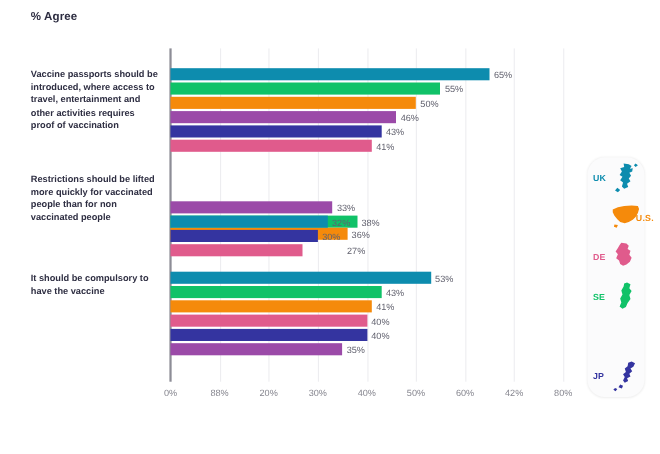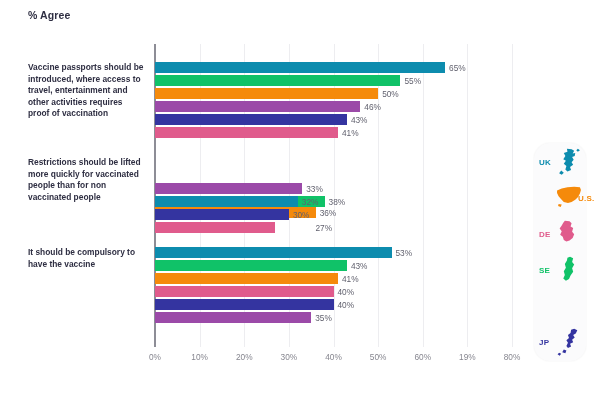--- a/index.html
+++ b/index.html
@@ -235,27 +235,27 @@
         </div>
         <div class="bar-row" style="top: 268px; width: 357px;">
           <div class="bar" style="width: 156.188px; background: rgb(155, 74, 168);"></div>
           <span class="bar-value" style="left: 156.188px;">35%</span>
         </div>
       </div>
   </div>
 
   <div id="xticks">
       <div class="xtick" style="left: 155px;">0%</div>
-      <div class="xtick" style="left: 199.625px;">10%</div>
+      <div class="xtick" style="left: 199.625px;">88%</div>
       <div class="xtick" style="left: 244.25px;">20%</div>
       <div class="xtick" style="left: 288.875px;">30%</div>
       <div class="xtick" style="left: 333.5px;">40%</div>
       <div class="xtick" style="left: 378.125px;">50%</div>
       <div class="xtick" style="left: 422.75px;">60%</div>
-      <div class="xtick" style="left: 467.375px;">19%</div>
+      <div class="xtick" style="left: 467.375px;">42%</div>
       <div class="xtick" style="left: 512px;">80%</div>
     </div>
 
   <div id="legend-panel">
       <div class="legend-item" style="top: 1px;">
         <span class="legend-code" style="color: rgb(13, 140, 174); text-align: right;">UK</span>
         <span class="legend-flagmap">
           <svg viewBox="0 0 100 110" xmlns="http://www.w3.org/2000/svg">
             <path d="M60 6 L70 12 L64 22 L74 20 L72 32 L62 36 L68 46 L60 56 L66 66 L54 74 L58 86 L44 92 L36 84 L40 70 L30 62 L38 50 L28 44 L36 32 L30 20 L44 16 L42 4 Z M84 4 L92 10 L84 16 L78 10 Z M20 88 L30 96 L22 104 L12 98 Z" fill="#0d8cae"></path>
           </svg>

